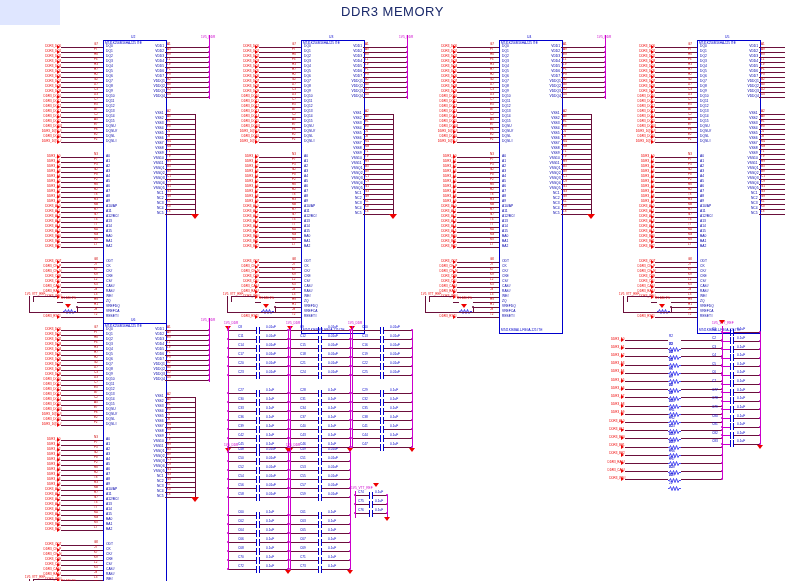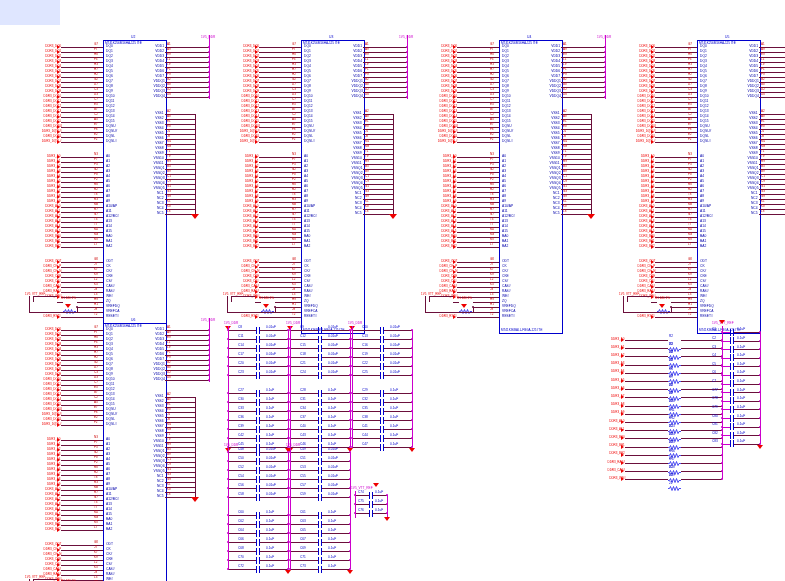--- a/index.html
+++ b/index.html
@@ -53,20 +53,21 @@
   .cap:after{left:3px;}
 
   
   .res{position:absolute;height:5px;width:13px;}
 </style>
 </head>
 <body>
 
 <div id="sheet">
 
+  <div class="title">DDR3 MEMORY</div>
 
   <div id="render-root">
       <div class="body" style="left: 103px; top: 40px; width: 62px; height: 292px;"></div>
       <div class="refdes" style="left: 131px; top: 35px;">U2</div>
       <div class="" style="left: 104px; top: 40.5px; width: 60px; height: 5px; background: rgb(223, 230, 255);"></div>
       <div class="partnum" style="left: 105px; top: 41px;">MT41K256M16HA-125  IT:E</div>
       <div class="footprint" style="left: 105px; top: 327.5px;">MT41K96BALL-FBGA-125 IT:E</div>
       <div class="pinname" style="left: 106px; top: 45.4px;">DQ0</div>
       <div class="pinnum" style="left: 94px; top: 42.8px;">G7</div>
       <div class="wire h" style="left: 61px; top: 47px; width: 42px; height: 1px;"></div>

